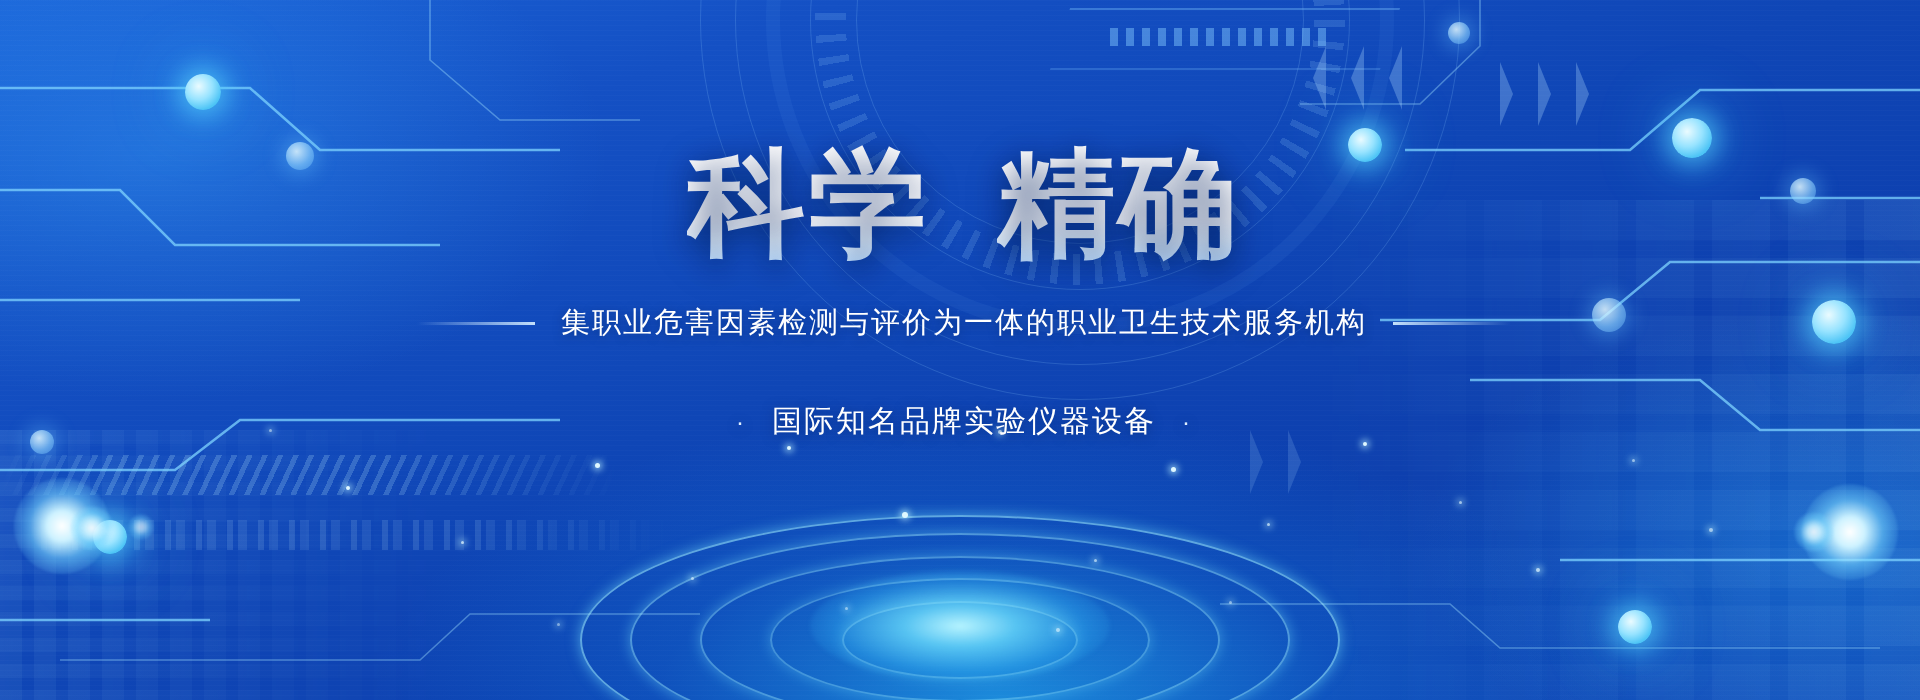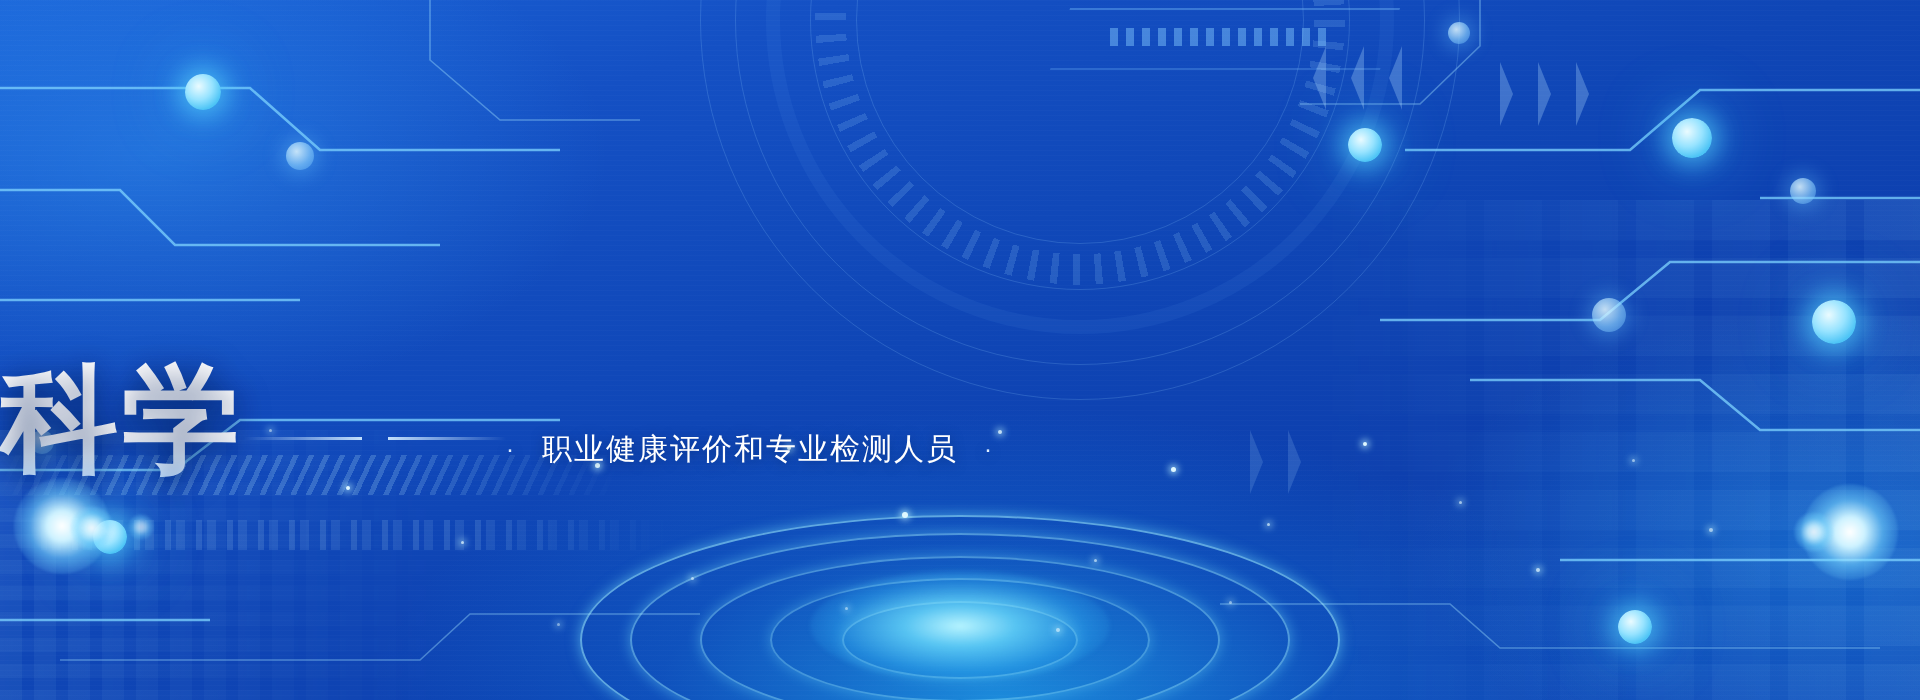--- a/index.html
+++ b/index.html
@@ -159,22 +159,23 @@
   }
   .flare-l { left:14px; bottom:126px; width:96px; height:96px; }
   .flare-l2{ left:70px; bottom:150px; width:44px; height:44px; opacity:.9; }
   .flare-l3{ left:128px; bottom:160px; width:26px; height:26px; opacity:.65; }
   .flare-r { right:22px; bottom:120px; width:96px; height:96px; }
   .flare-r2{ right:86px; bottom:148px; width:40px; height:40px; opacity:.85; }
 
   
   .content {
     position:absolute; inset:0;
-    display:flex; flex-direction:row; align-items:center;
+    display:flex; flex-direction:column; align-items:center;
     padding-top:140px;
+    padding-left:8px;
   }
 
   .headline {
     display:flex; gap:66px;
     font-size:118px; line-height:1.08; font-weight:700;
     letter-spacing:4px;
     color:#ffffff;
     text-shadow:0 6px 26px rgba(0,30,90,.45);
   }
   .headline span {
@@ -317,27 +318,29 @@
   <div class="flare flare-l"></div>
   <div class="flare flare-l2"></div>
   <div class="flare flare-l3"></div>
   <div class="flare flare-r"></div>
   <div class="flare flare-r2"></div>
 
   <div class="content">
 
     <div class="headline">
       <span>科学</span>
+      <span>精确</span>
     </div>
 
     <div class="subtitle-row">
       <div class="sub-line l"></div>
+      <div class="subtitle">集职业危害因素检测与评价为一体的职业卫生技术服务机构</div>
       <div class="sub-line r"></div>
     </div>
 
     <div class="features">
       <span class="dot-sep">·</span>
-      <span>职业健康评价和专业检测人员</span>
+      <span>国际知名品牌实验仪器设备</span>
       <span class="dot-sep">·</span>
     </div>
 
   </div>
 </div>
 
 </body></html>

